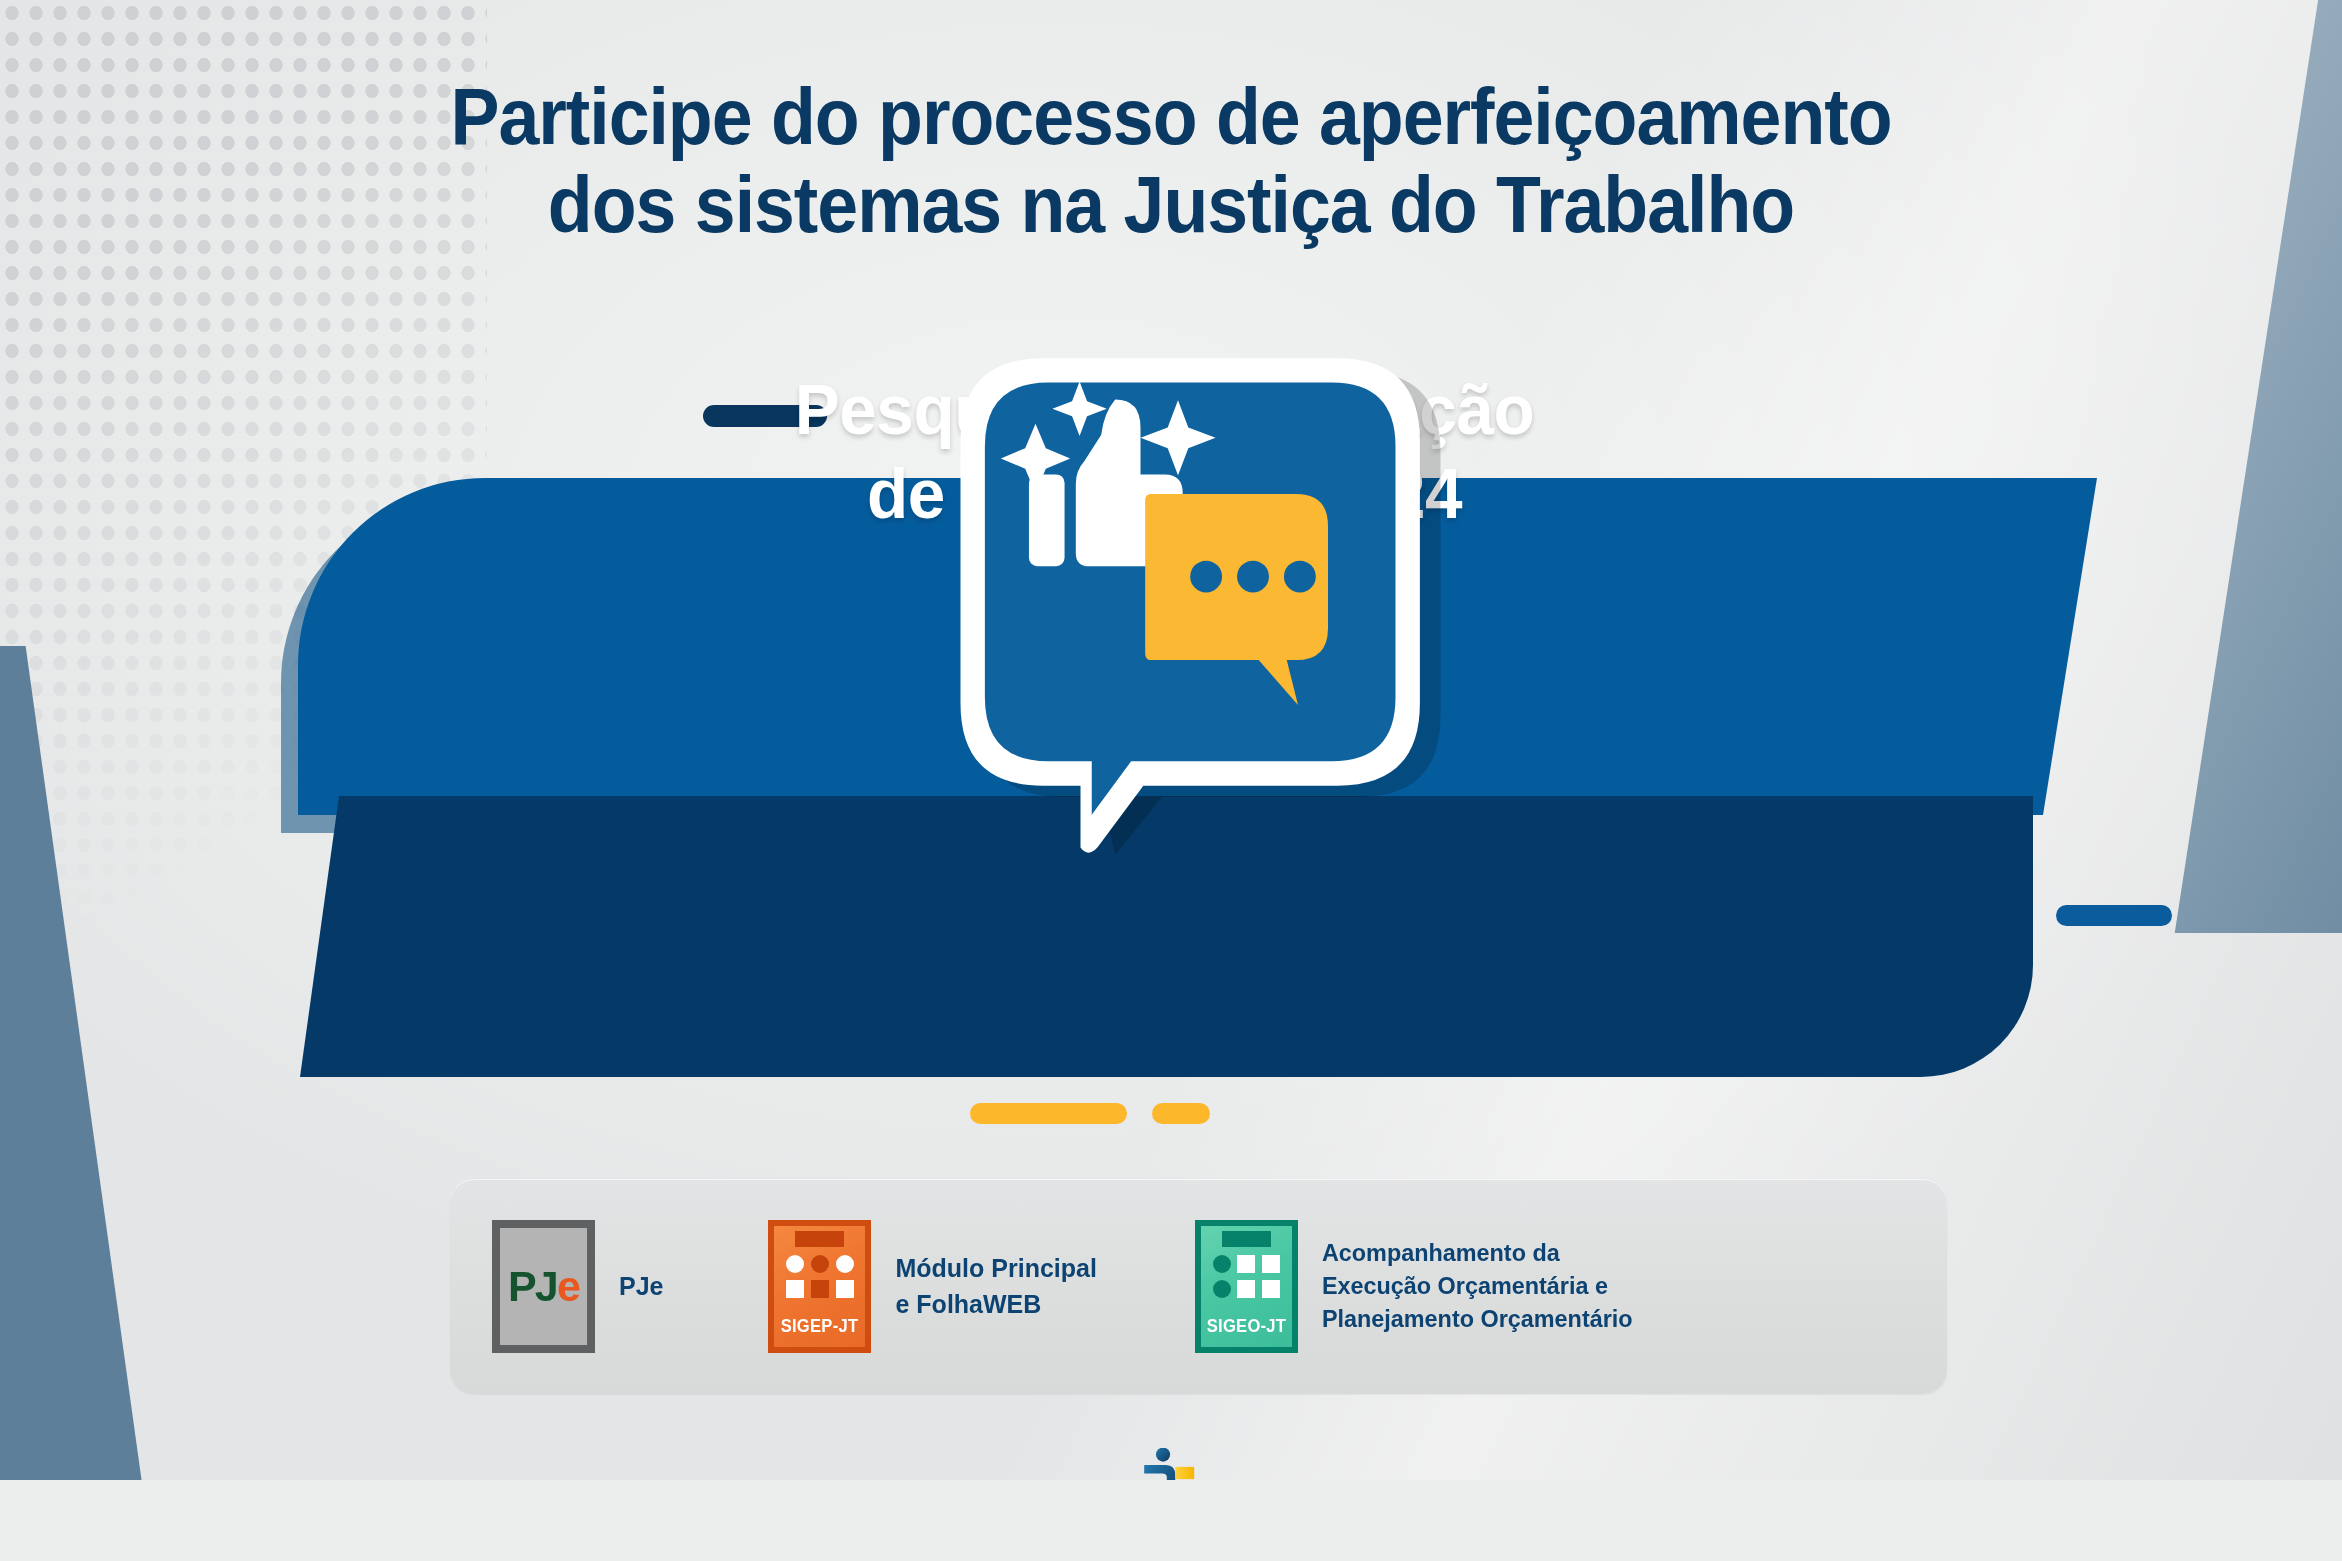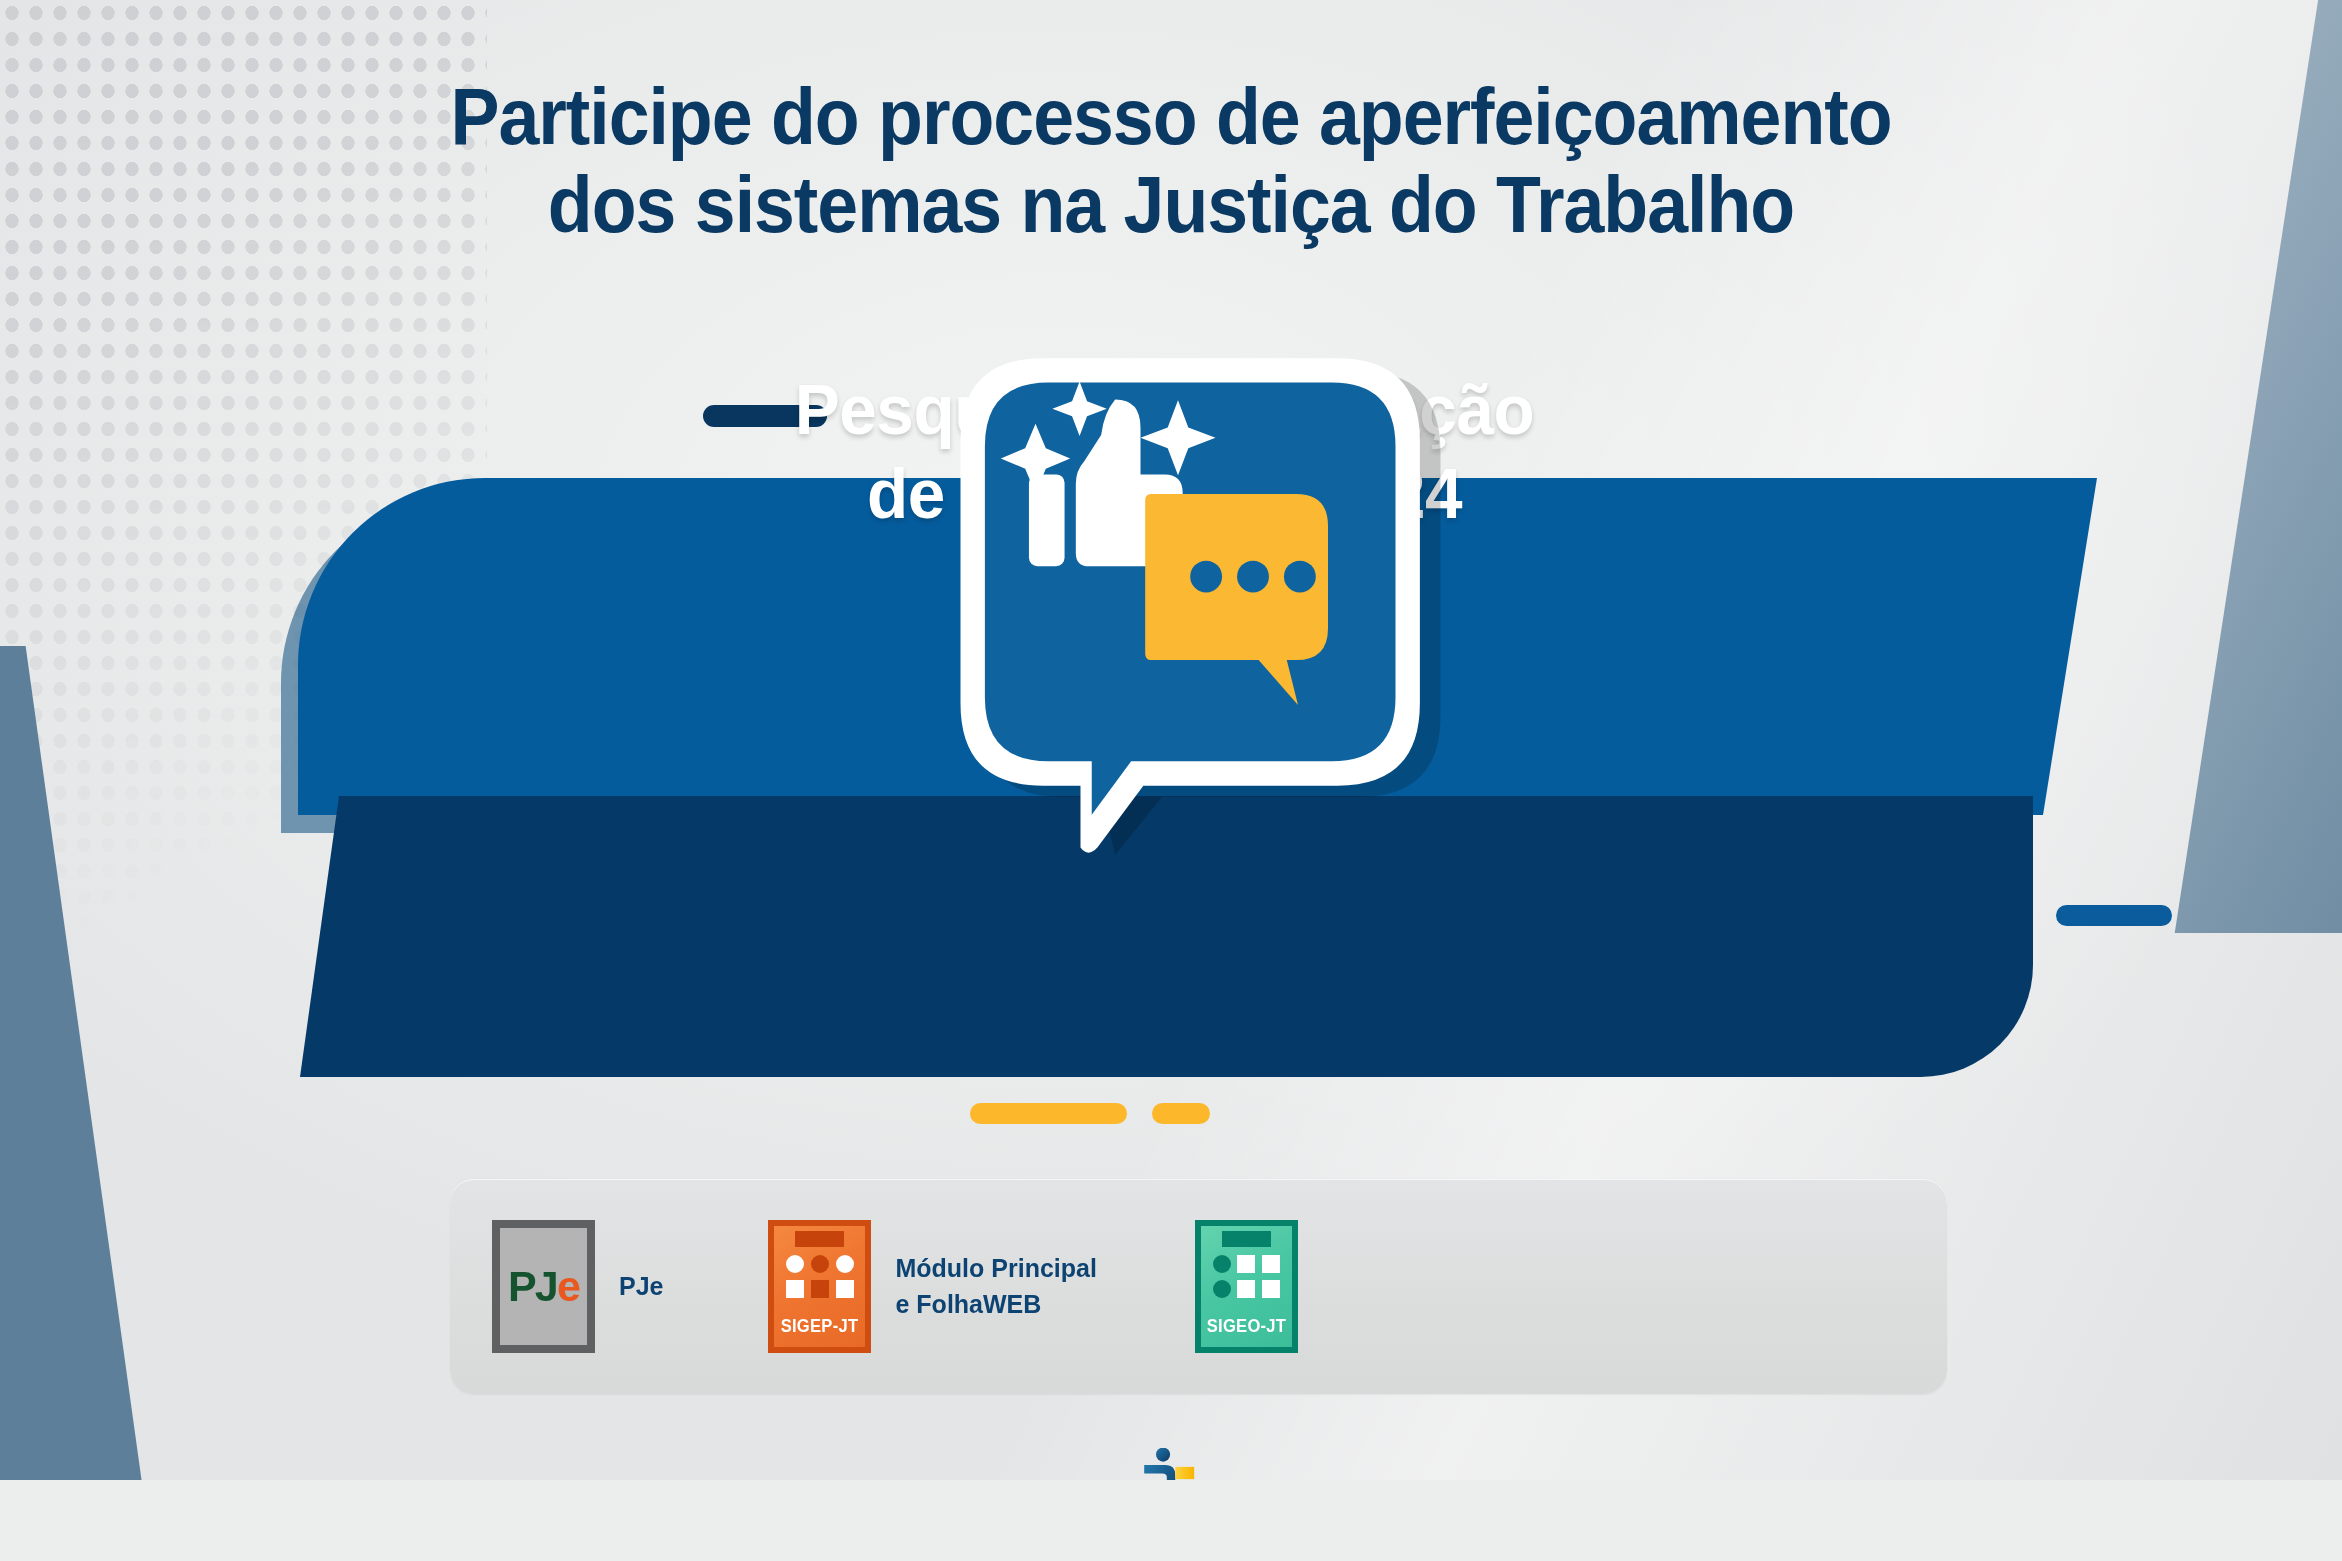--- a/index.html
+++ b/index.html
@@ -272,20 +272,23 @@
           <span class="cell w"></span>
           <span class="cell w"></span>
         </div>
         <div class="tile-row">
           <span class="cell circle d"></span>
           <span class="cell w"></span>
           <span class="cell w"></span>
         </div>
         <div class="tile-name">SIGEO-JT</div>
       </div>
+      <div class="sys-label small">Acompanhamento da
+Execução Orçamentária e
+Planejamento Orçamentário</div>
     </div>
 
   </div>
 
   <div class="footer">
     <div class="footer-inner">
       <div class="jt-mark">
         <svg viewBox="0 0 70 100" xmlns="http://www.w3.org/2000/svg">
           <defs>
             <linearGradient id="gb" x1="0" y1="0" x2="1" y2="1">

